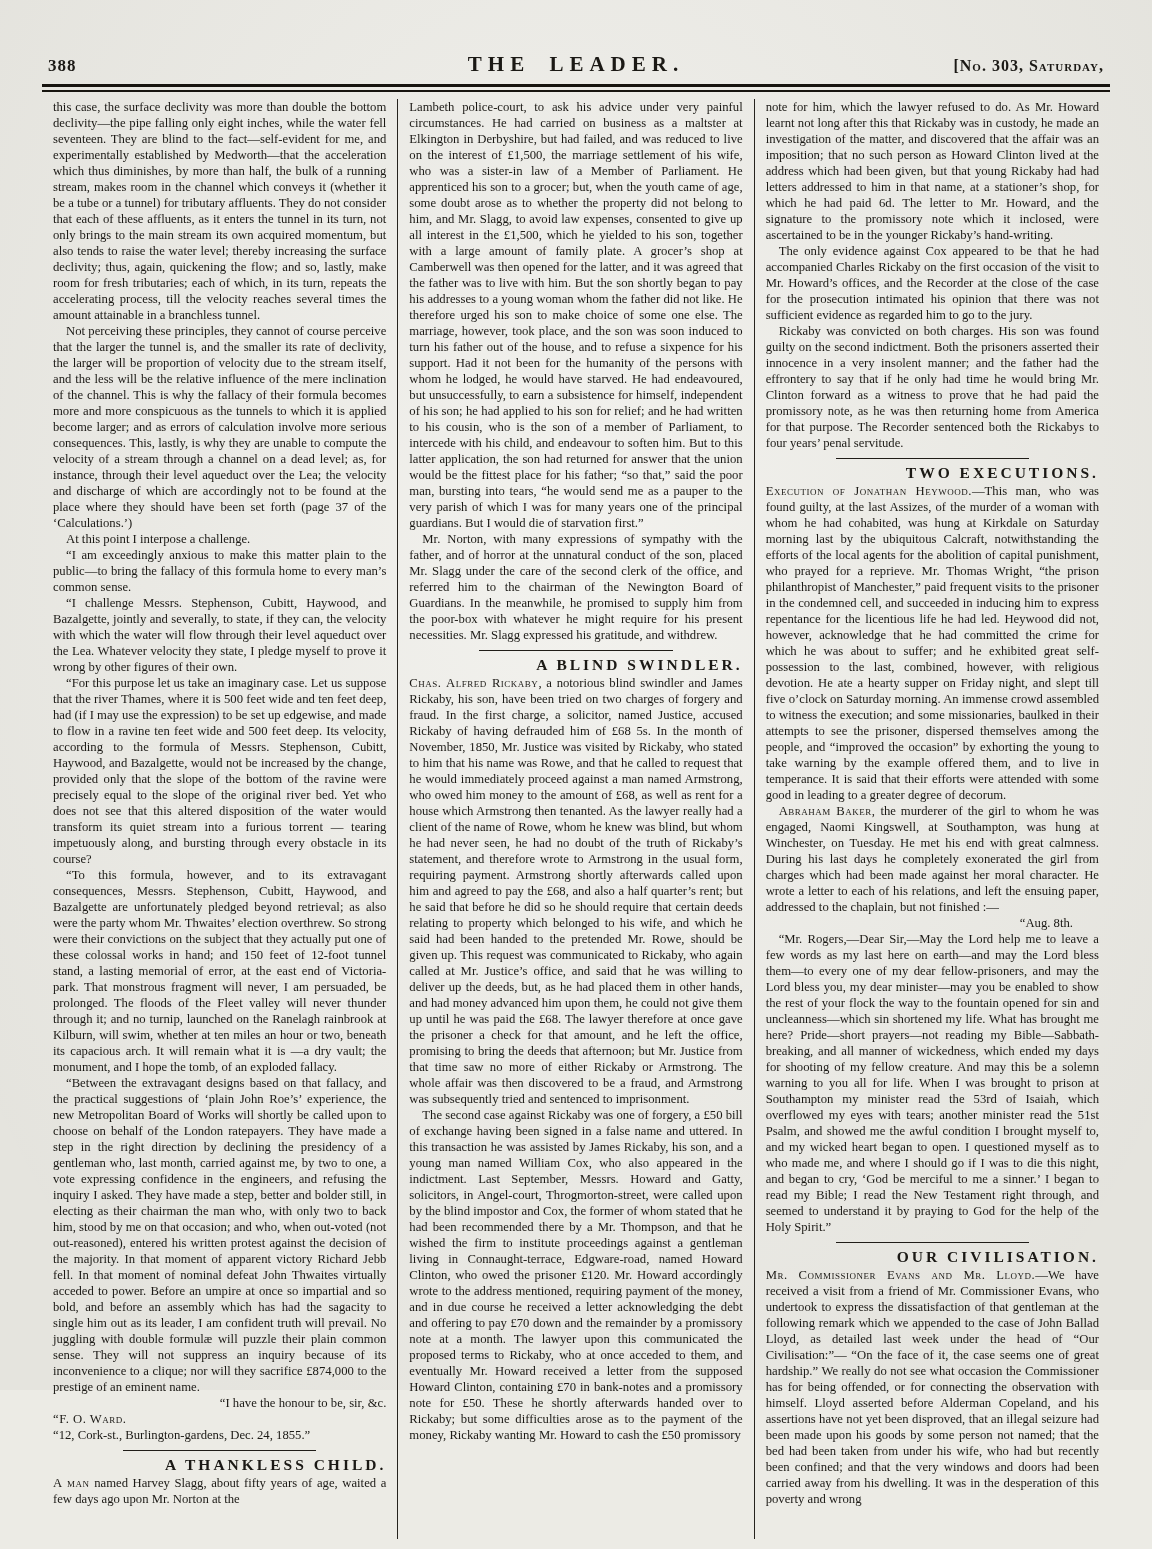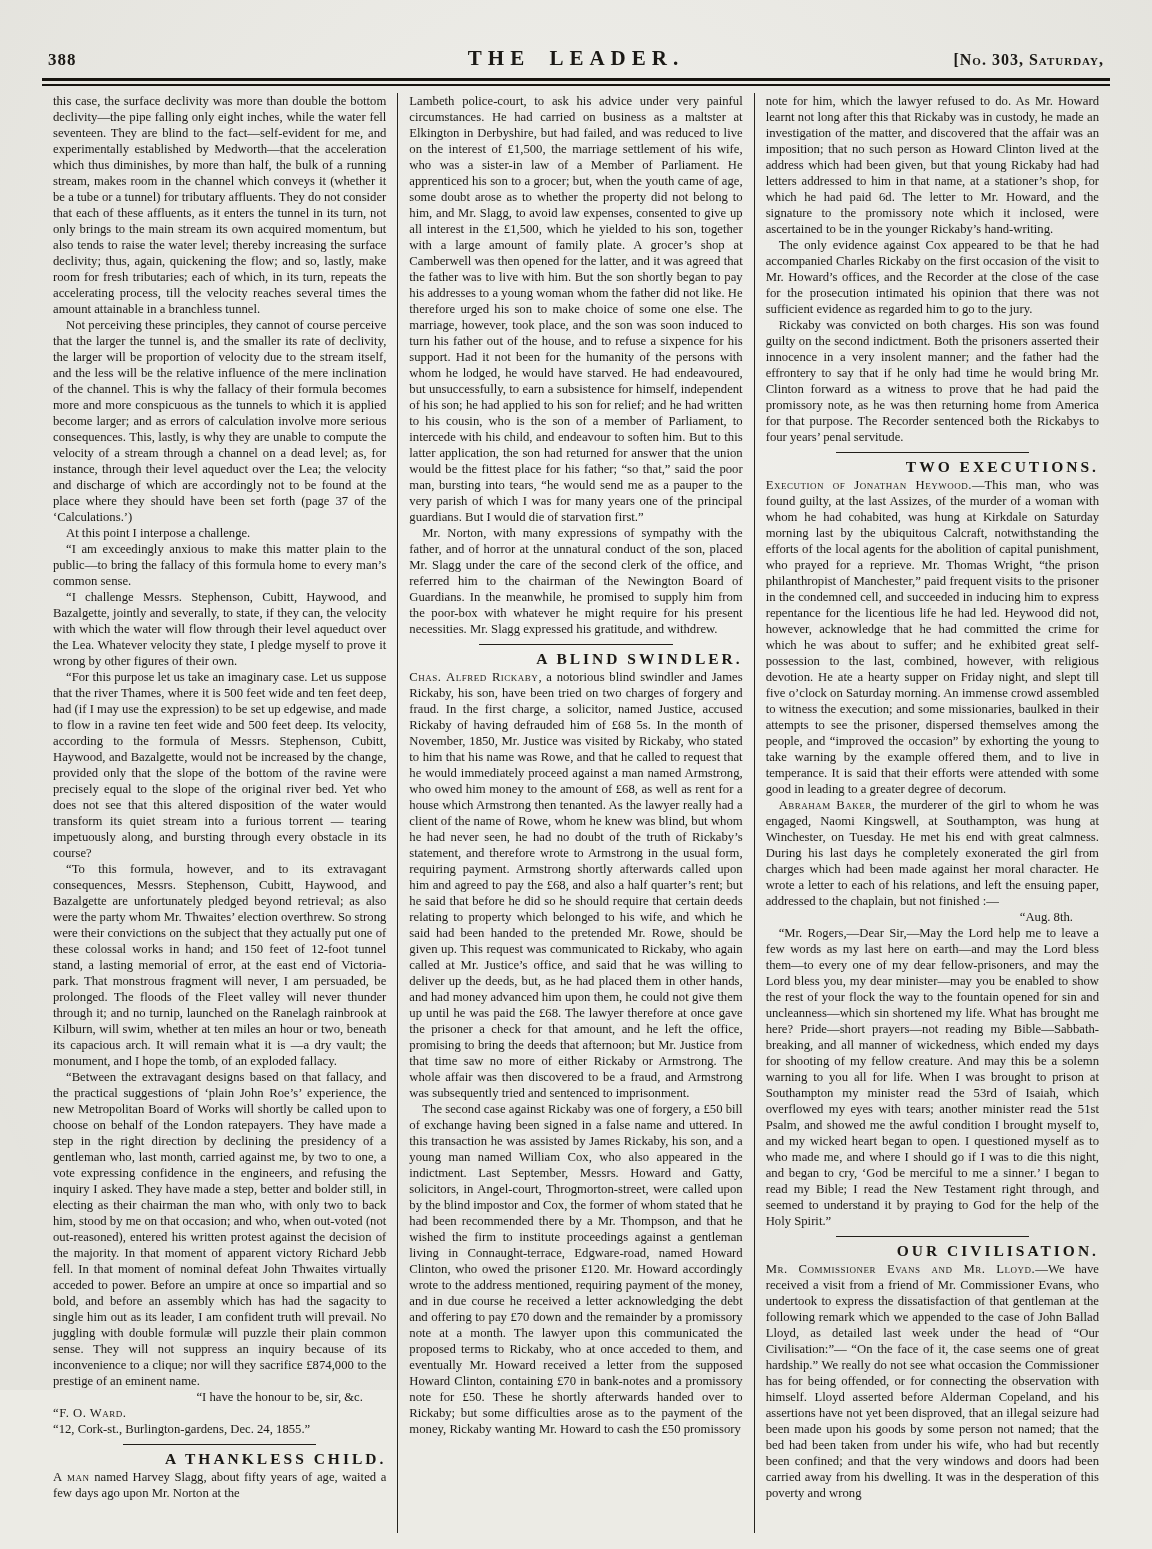--- a/index.html
+++ b/index.html
@@ -6,21 +6,21 @@
   body{
     width:1152px;height:1549px;
     background:#ecebe5;
     font-family:"Liberation Serif","DejaVu Serif",serif;
     color:#1b1915;
     overflow:hidden;
   }
   .page{
     width:1152px;height:1390px;
     box-sizing:border-box;
-    padding:0 42px;
+    padding:6px 42px;
     background:
       radial-gradient(ellipse at 50% 40%, rgba(255,255,255,.35), rgba(0,0,0,.03) 85%),
       #ecebe5;
   }
   
   .masthead{
     display:grid;
     grid-template-columns:1fr auto 1fr;
     align-items:baseline;
     padding:46px 6px 5px 6px;
@@ -57,21 +57,21 @@
   .column + .column{border-left:1.5px solid #26231e;}
   
   .para{
     margin:0;
     font-size:12.7px;
     line-height:16px;
     text-align:justify;
     text-indent:13px;
   }
   .para.noindent{text-indent:0;}
-  .para.closing{text-indent:120px;text-align:center;}
+  .para.closing{text-indent:120px;text-align:right;}
   .para.sig{text-align:left;text-indent:0;padding-right:14px;}
   .para.dateline{text-align:right;text-indent:0;padding-right:26px;}
   .lead-caps{font-variant:small-caps;letter-spacing:.5px;}
   .article-heading{
     margin:3px 0 1px 0;
     text-align:right;
     font-size:15.5px;
     font-weight:bold;
     letter-spacing:3px;
     line-height:18px;

